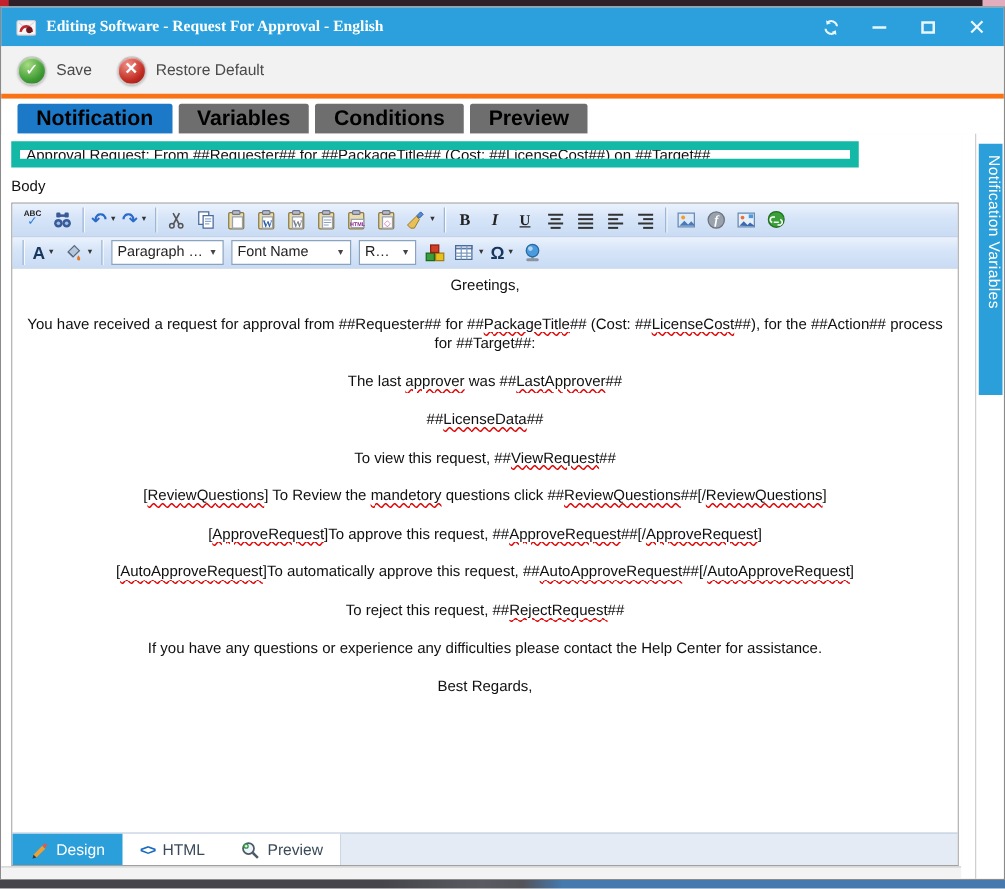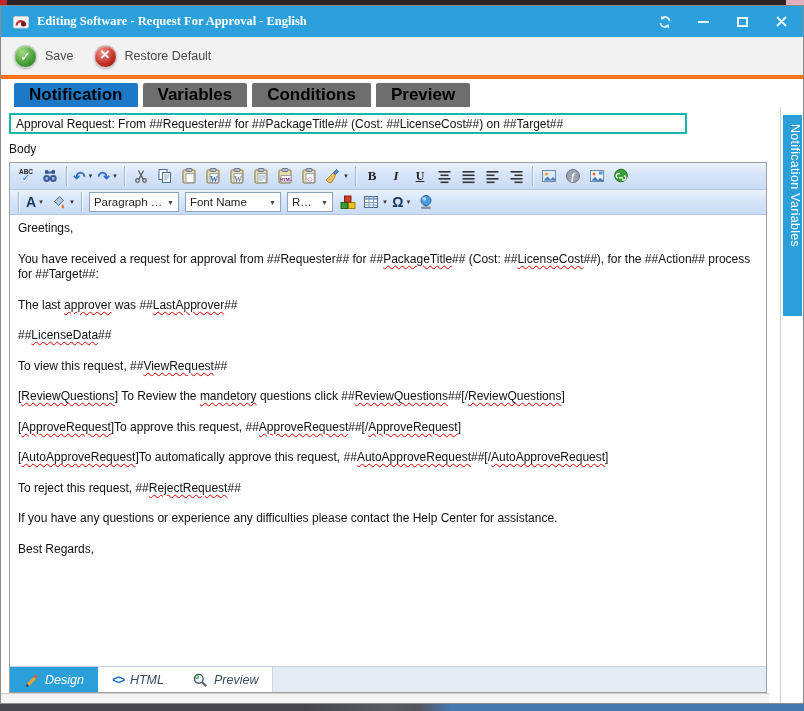--- a/index.html
+++ b/index.html
@@ -49,21 +49,21 @@
   .tab-bar { height:28px; background:#fff; display:flex; gap:5px; padding:4px 0 0 13px; flex:0 0 auto; }
   .tab { height:24px; padding:0 15px; display:flex; align-items:center; color:#000000;
     font-size:17px; background:var(--inactive-tab,#6e6e6e); border-radius:2px 2px 0 0; cursor:default;font-weight:bold; }
   .tab.active { background:var(--active-tab,#1b79c8); }
 
   
   .win-body { flex:1; display:flex; min-height:0; }
   .main { flex:1; min-width:0; display:flex; flex-direction:column; background:#fff; }
   .content { flex:1; min-height:0; display:flex; flex-direction:column; padding:6px 0 0 8px; background:#fff; }
   .field-label { font-size:12px; color:#111; margin:2px 0 4px; }
-  .subject-input { width:678px; height:21px; border:2px solid #14b8a6; font-size:12px;
+  .subject-input { width:678px; height:21px; border:7px solid #14b8a6; font-size:12px;
     padding:0 5px; color:#111; font-family:inherit; outline:none; }
   .body-label { margin-top:8px; }
 
   
   .editor { width:758px; flex:1; min-height:0; border:1px solid #a0a0a0; margin-top:2px;
     display:flex; flex-direction:column; background:#fff; }
   .etb { background:linear-gradient(var(--editor-toolbar-top,#eaf2fd), #d6e4f8 45%, var(--editor-toolbar-bottom,#c9dcf4));
     border-bottom:1px solid #b5c8e2; display:flex; align-items:center; padding:1px 4px; flex:0 0 auto; }
   .etb.row1 { height:27px; }
   .etb.row2 { height:25px; }
@@ -84,30 +84,30 @@
   .u-arrow { color:#2a6ac8; font-weight:bold; font-size:15px; line-height:1; }
   .g-b { font-weight:bold; font-size:13px; color:#222; font-family:"Liberation Serif", serif; }
   .g-i { font-weight:bold; font-style:italic; font-size:13px; color:#222; font-family:"Liberation Serif", serif; }
   .g-u { font-weight:bold; font-size:12px; color:#222; text-decoration:underline; font-family:"Liberation Serif", serif; }
   .g-A { font-weight:bold; font-size:14px; color:#17365d; }
   .g-omega { font-weight:bold; font-size:14px; color:#17365d; }
   .g-code { color:#1a6ac0; font-weight:bold; font-size:12px; letter-spacing:-1px; }
 
   .editor-body { flex:1; min-height:0; background:#fff; padding:6px 8px; font-size:12px;
     color:#101010; overflow:hidden; cursor:text; }
-  .editor-body p { margin:0 0 15px; line-height:15.5px; }
+  .editor-body p { margin:0 0 15px; line-height:15.5px;text-align:center; }
   .sq { text-decoration-line:underline; text-decoration-style:wavy;
     text-decoration-color:var(--squiggle-red,#e00000); text-decoration-thickness:1px;
     text-underline-offset:2px; }
 
   .editor-bottom { height:26px; background:#e4ebf5; border-top:1px solid #c3cfdf;
     display:flex; align-items:stretch; flex:0 0 auto; }
   .eb-tabs { background:#fff; display:flex; border-right:1px solid #cdd7e4; }
   .eb-tab { display:flex; align-items:center; gap:6px; padding:0 14px; font-size:12.5px;
-    color:#3a4a5a; cursor:default;font-style:italic; }
+    color:#3a4a5a; cursor:default; }
   .eb-tab.active { background:var(--design-tab,#2b9fd9); color:#fff; }
 
   .status-bar { height:10px; background:#f3f3f3; border-top:1px solid #cfcfcf; flex:0 0 auto; }
 
   
   .rail { width:34px; background:#fff; position:relative; flex:0 0 auto; }
   .rail::before { content:""; position:absolute; left:11px; top:0; bottom:0; width:1px; background:#cfcfcf; }
   .v-tab { position:absolute; top:8px; left:14px; width:19px; height:201px;
     background:var(--vertical-tab,#2b9fd9); color:#fff; writing-mode:vertical-rl;
     font-size:12.5px; padding-top:9px; letter-spacing:.3px; white-space:nowrap; cursor:default; }

